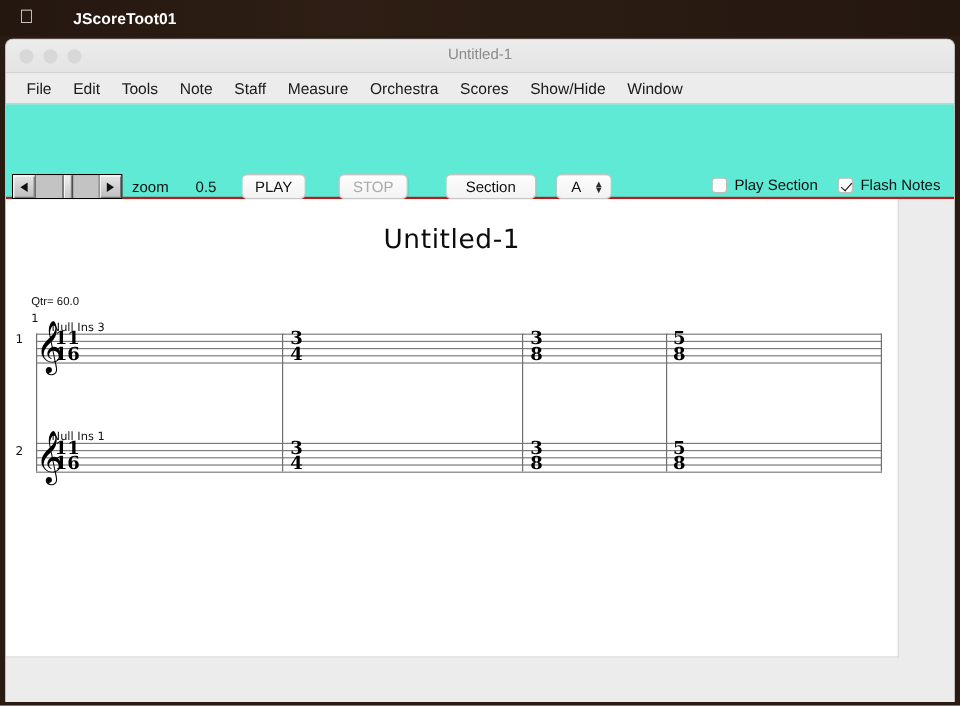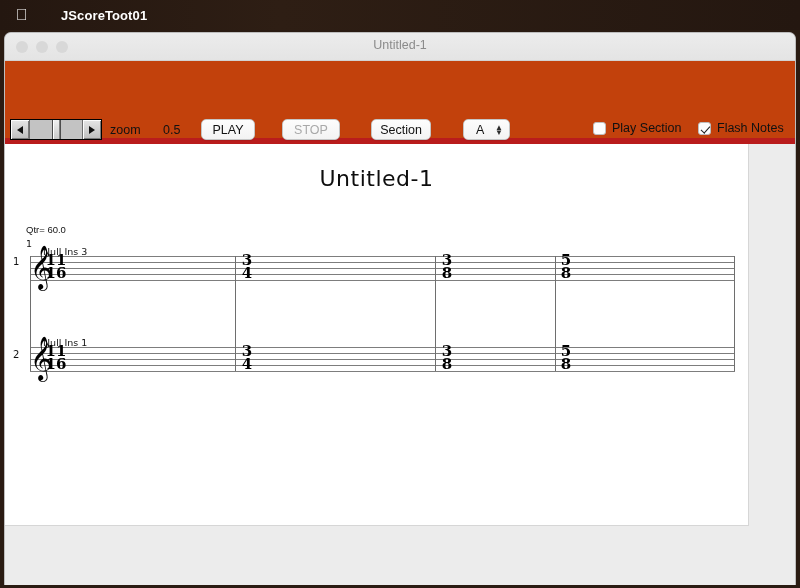--- a/index.html
+++ b/index.html
@@ -93,22 +93,22 @@
     color: #1a1a1a;
     padding: 2px 9px;
     cursor: default;
     white-space: nowrap;
   }
 
   
   #toolbar {
     position: relative;
     height: 77px;
-    background: #c2410c;
-    border-bottom: 6px solid #b91c1c;
+    background: #5eead4;
+    border-bottom: 2px solid #b91c1c;
   }
 
   
   .oldslider {
     position: absolute;
     width: 92px; height: 21px;
     background: #c3c3c3;
     border: 1px solid #000;
     box-sizing: border-box;
     display: flex;
@@ -329,20 +329,32 @@
 
   <div id="titlebar">
     <div class="lights">
       <div class="light"></div>
       <div class="light"></div>
       <div class="light"></div>
     </div>
     <div class="wtitle">Untitled-1</div>
   </div>
 
+  <div id="menustrip">
+    <div class="menuitem">File</div>
+    <div class="menuitem">Edit</div>
+    <div class="menuitem">Tools</div>
+    <div class="menuitem">Note</div>
+    <div class="menuitem">Staff</div>
+    <div class="menuitem">Measure</div>
+    <div class="menuitem">Orchestra</div>
+    <div class="menuitem">Scores</div>
+    <div class="menuitem">Show/Hide</div>
+    <div class="menuitem">Window</div>
+  </div>
 
   <div id="toolbar">
 
     <div class="oldslider" style="left:5px; top:58px;">
       <div class="arrow left">
           <i></i>
         </div>
       <div class="trough">
         <div class="thumb" style="left:22px;"></div>
       </div>
@@ -366,21 +378,21 @@
         </div>
     </div>
 
     <div class="tbtext" style="left:105px; top:105px;">measure 1</div>
     <div class="tbtext" style="left:186px; top:105px;">00:00:00</div>
     <div class="tbtext" style="left:250px; top:105px;">Measure / Beat</div>
 
     <div class="pillbtn" style="left:196px; top:58px; width:54px;">PLAY</div>
     <div class="pillbtn disabled" style="left:277px; top:58px; width:58px;">STOP</div>
 
-    <div class="pillbtn" style="left:366px; top:58px; width:60px;">Section</div>
+    <div class="pillbtn" style="left:366px; top:58px; width:76px;">Section</div>
 
     <div class="popupbtn" style="left:458px; top:58px; width:47px;">
       <span class="pv">A</span>
       <span class="chev">▲<br>▼</span>
     </div>
 
     <div class="tbtext" style="left:386px; top:105px;">[1..1]</div>
     <div class="txtfield" style="left:402px; top:101px; width:60px;">1</div>
     <div class="txtfield" style="left:475px; top:101px; width:60px;">1</div>
 

